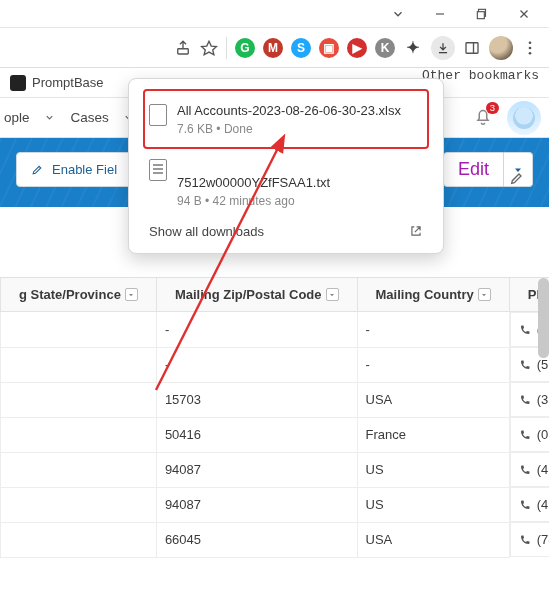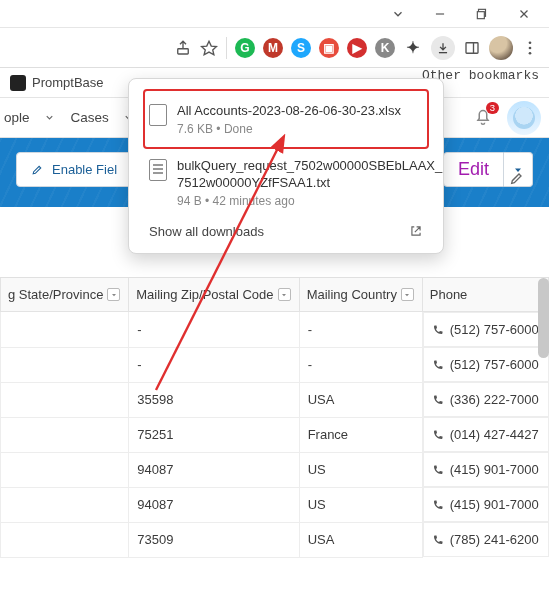--- a/index.html
+++ b/index.html
@@ -40,21 +40,21 @@
   .fieldbtn { background:#fff; border:1px solid #cfd7df; border-radius:4px; padding:6px 14px; font-size:13px; color:#1b5f97; display:flex; align-items:center; gap:8px; }
   .fieldbtn svg { width:13px; height:13px; }
   .editgrp { margin-left:auto; display:flex; }
   .editbtn { background:#fff; border:1px solid #cfd7df; border-radius:4px 0 0 4px; padding:6px 14px; font-size:18px; color:#a21caf;}
   .editcaret { background:#fff; border:1px solid #cfd7df; border-left:none; border-radius:0 4px 4px 0; padding:6px 8px; display:flex; align-items:center;}
   .editcaret svg{width:12px;height:12px;color:#1b5f97;}
 
   
   .tablewrap { border-top:1px solid #e0e0e0; }
   table { width:100%; border-collapse:collapse; font-size:13px; color:#3b3b3b;}
-  thead th { background:#f9f9f9; border:1px solid #e3e3e3; border-top:none; text-align:center; font-weight:400; padding:9px 7px; white-space:nowrap;}
+  thead th { background:#f9f9f9; border:1px solid #e3e3e3; border-top:none; text-align:center; font-weight:700; padding:9px 18px; white-space:nowrap;}
   thead th .hwrap { display:flex; align-items:center; gap:4px;}
   thead th .fsq { width:13px; height:13px; border:1px solid #bbb; display:inline-flex; align-items:center; justify-content:center; border-radius:2px; background:#fff;}
   thead th .fsq svg{width:8px;height:8px;color:#888;}
   tbody td { border:1px solid #ededed; padding:9px 8px; white-space:nowrap;}
   tbody td.phone { display:flex; align-items:center; gap:6px; border-left:1px solid #ededed;}
   tbody td.phone svg{width:12px;height:12px;color:#555;}
   .scrollhint { position:absolute; top:278px; right:0; width:11px; height:80px; background:#c8c8c8; border-radius:6px;}
 
   
   .popup { position:absolute; top:78px; left:128px; width:316px; background:#fff; border:1px solid #d7d7d7; border-radius:8px; box-shadow:0 6px 18px rgba(0,0,0,0.18); padding:10px 14px 12px; z-index:50;}
@@ -245,32 +245,32 @@
           <td>-</td>
           <td class="phone">
             <svg viewBox="0 0 24 24" fill="#555">
               <path d="M6 3c-1 0-2 1-2 2 0 8 7 15 15 15 1 0 2-1 2-2v-3l-5-1-2 2c-3-1-5-3-6-6l2-2-1-5H6z"></path>
             </svg>
             <span>(512) 757-6000</span>
           </td>
         </tr>
         <tr>
           <td></td>
-          <td>35598</td>
+          <td>15703</td>
           <td>USA</td>
           <td class="phone">
             <svg viewBox="0 0 24 24" fill="#555">
               <path d="M6 3c-1 0-2 1-2 2 0 8 7 15 15 15 1 0 2-1 2-2v-3l-5-1-2 2c-3-1-5-3-6-6l2-2-1-5H6z"></path>
             </svg>
             <span>(336) 222-7000</span>
           </td>
         </tr>
         <tr>
           <td></td>
-          <td>75251</td>
+          <td>50416</td>
           <td>France</td>
           <td class="phone">
             <svg viewBox="0 0 24 24" fill="#555">
               <path d="M6 3c-1 0-2 1-2 2 0 8 7 15 15 15 1 0 2-1 2-2v-3l-5-1-2 2c-3-1-5-3-6-6l2-2-1-5H6z"></path>
             </svg>
             <span>(014) 427-4427</span>
           </td>
         </tr>
         <tr>
           <td></td>
@@ -289,21 +289,21 @@
           <td>US</td>
           <td class="phone">
             <svg viewBox="0 0 24 24" fill="#555">
               <path d="M6 3c-1 0-2 1-2 2 0 8 7 15 15 15 1 0 2-1 2-2v-3l-5-1-2 2c-3-1-5-3-6-6l2-2-1-5H6z"></path>
             </svg>
             <span>(415) 901-7000</span>
           </td>
         </tr>
         <tr>
           <td></td>
-          <td>73509</td>
+          <td>66045</td>
           <td>USA</td>
           <td class="phone">
             <svg viewBox="0 0 24 24" fill="#555">
               <path d="M6 3c-1 0-2 1-2 2 0 8 7 15 15 15 1 0 2-1 2-2v-3l-5-1-2 2c-3-1-5-3-6-6l2-2-1-5H6z"></path>
             </svg>
             <span>(785) 241-6200</span>
           </td>
         </tr>
       </tbody>
 </table>
@@ -315,21 +315,21 @@
     <div class="ficon"></div>
     <div class="meta">
       <div class="fname">All Accounts-2023-08-26-06-30-23.xlsx</div>
       <div class="sub">7.6 KB • Done</div>
     </div>
   </div>
   <div class="dlitem">
     <div class="ficon lines"></div>
     <div class="meta">
       <div class="fname">
-        <span>bulkQuery_request_7502w00000SBEbLAAX_</span><br>
+        <br>
         <span>7512w00000YZfFSAA1.txt</span>
       </div>
       <div class="sub">94 B • 42 minutes ago</div>
     </div>
   </div>
   <div class="showall">
     <span>Show all downloads</span>
     <svg class="ext" viewBox="0 0 24 24" fill="none" stroke="currentColor" stroke-width="2">
         <path d="M9 5H5v14h14v-4M13 5h6v6M19 5L10 14"></path>
       </svg>

